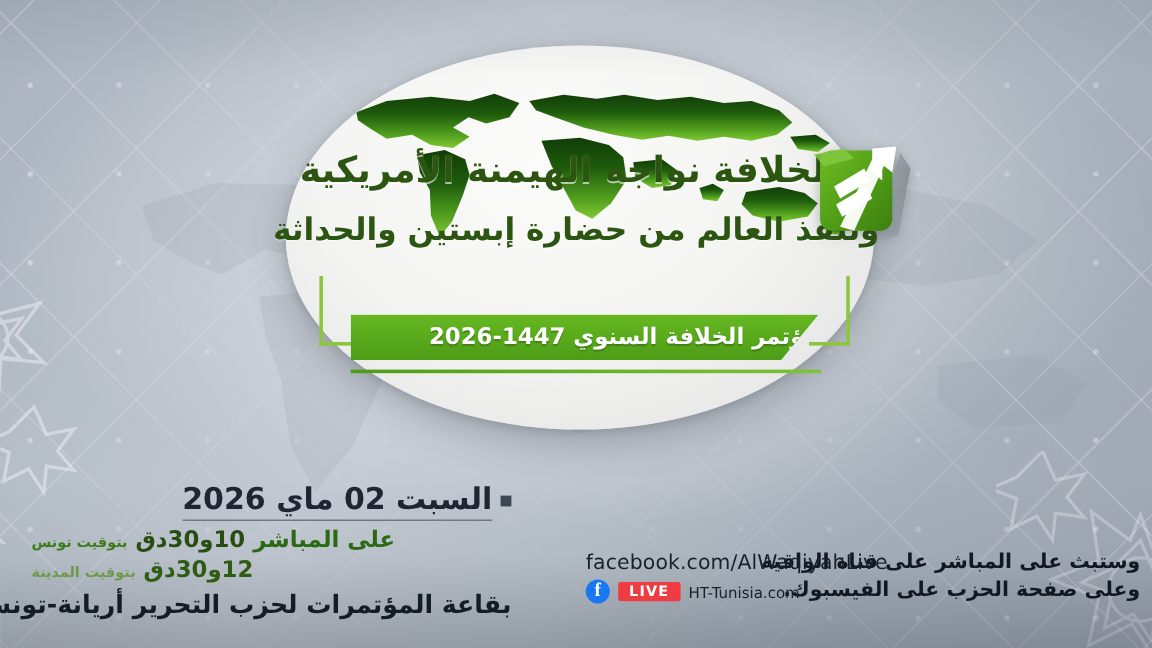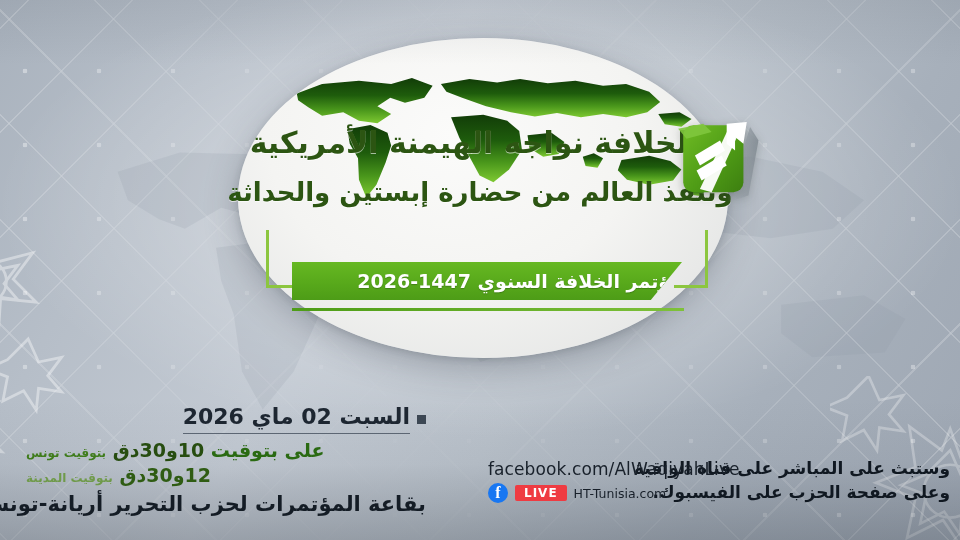--- a/index.html
+++ b/index.html
@@ -146,21 +146,21 @@
     color:#2e3b47; direction:rtl; white-space:nowrap;
   }
 
   
   .info-block {
     position:absolute; right:534px; bottom:22px;
     width:400px; text-align:left; direction:rtl; z-index:9;
   }
   .info-row { white-space:nowrap; line-height:1.22; text-align:left; }
   .date-row {
-    font-size:22px; font-weight:700; color:#1d2631;
+    font-size:25px; font-weight:700; color:#1d2631;
     display:flex; align-items:center; justify-content:flex-start;
     gap:7px; margin-bottom:5px;
   }
   .date-underline { border-bottom:1.6px solid #5c6673; padding-bottom:2px; }
   .sq-bullet {
     display:inline-block; width:9px; height:9px;
     background:#3c4753; flex:none;
   }
   .time-row { font-size:19px; font-weight:700; margin-bottom:2px; }
   .t-label { color:#2a6a12; }
@@ -329,21 +329,21 @@
     </div>
     <div class="banner-rule"></div>
   </div>
 
   <div class="info-block">
     <div class="info-row date-row">
       <span class="sq-bullet"></span>
       <span class="date-underline">السبت 02 ماي 2026</span>
     </div>
     <div class="info-row time-row">
-      <span class="t-label">على بتوقيت</span>
+      <span class="t-label">على المباشر</span>
       <span class="t-value">10و30دق</span>
       <span class="t-zone">بتوقيت تونس</span>
     </div>
     <div class="info-row time-row second">
       <span class="t-value">12و30دق</span>
       <span class="t-zone">بتوقيت المدينة</span>
     </div>
     <div class="info-row venue-row">بقاعة المؤتمرات لحزب التحرير أريانة-تونس</div>
   </div>
 

